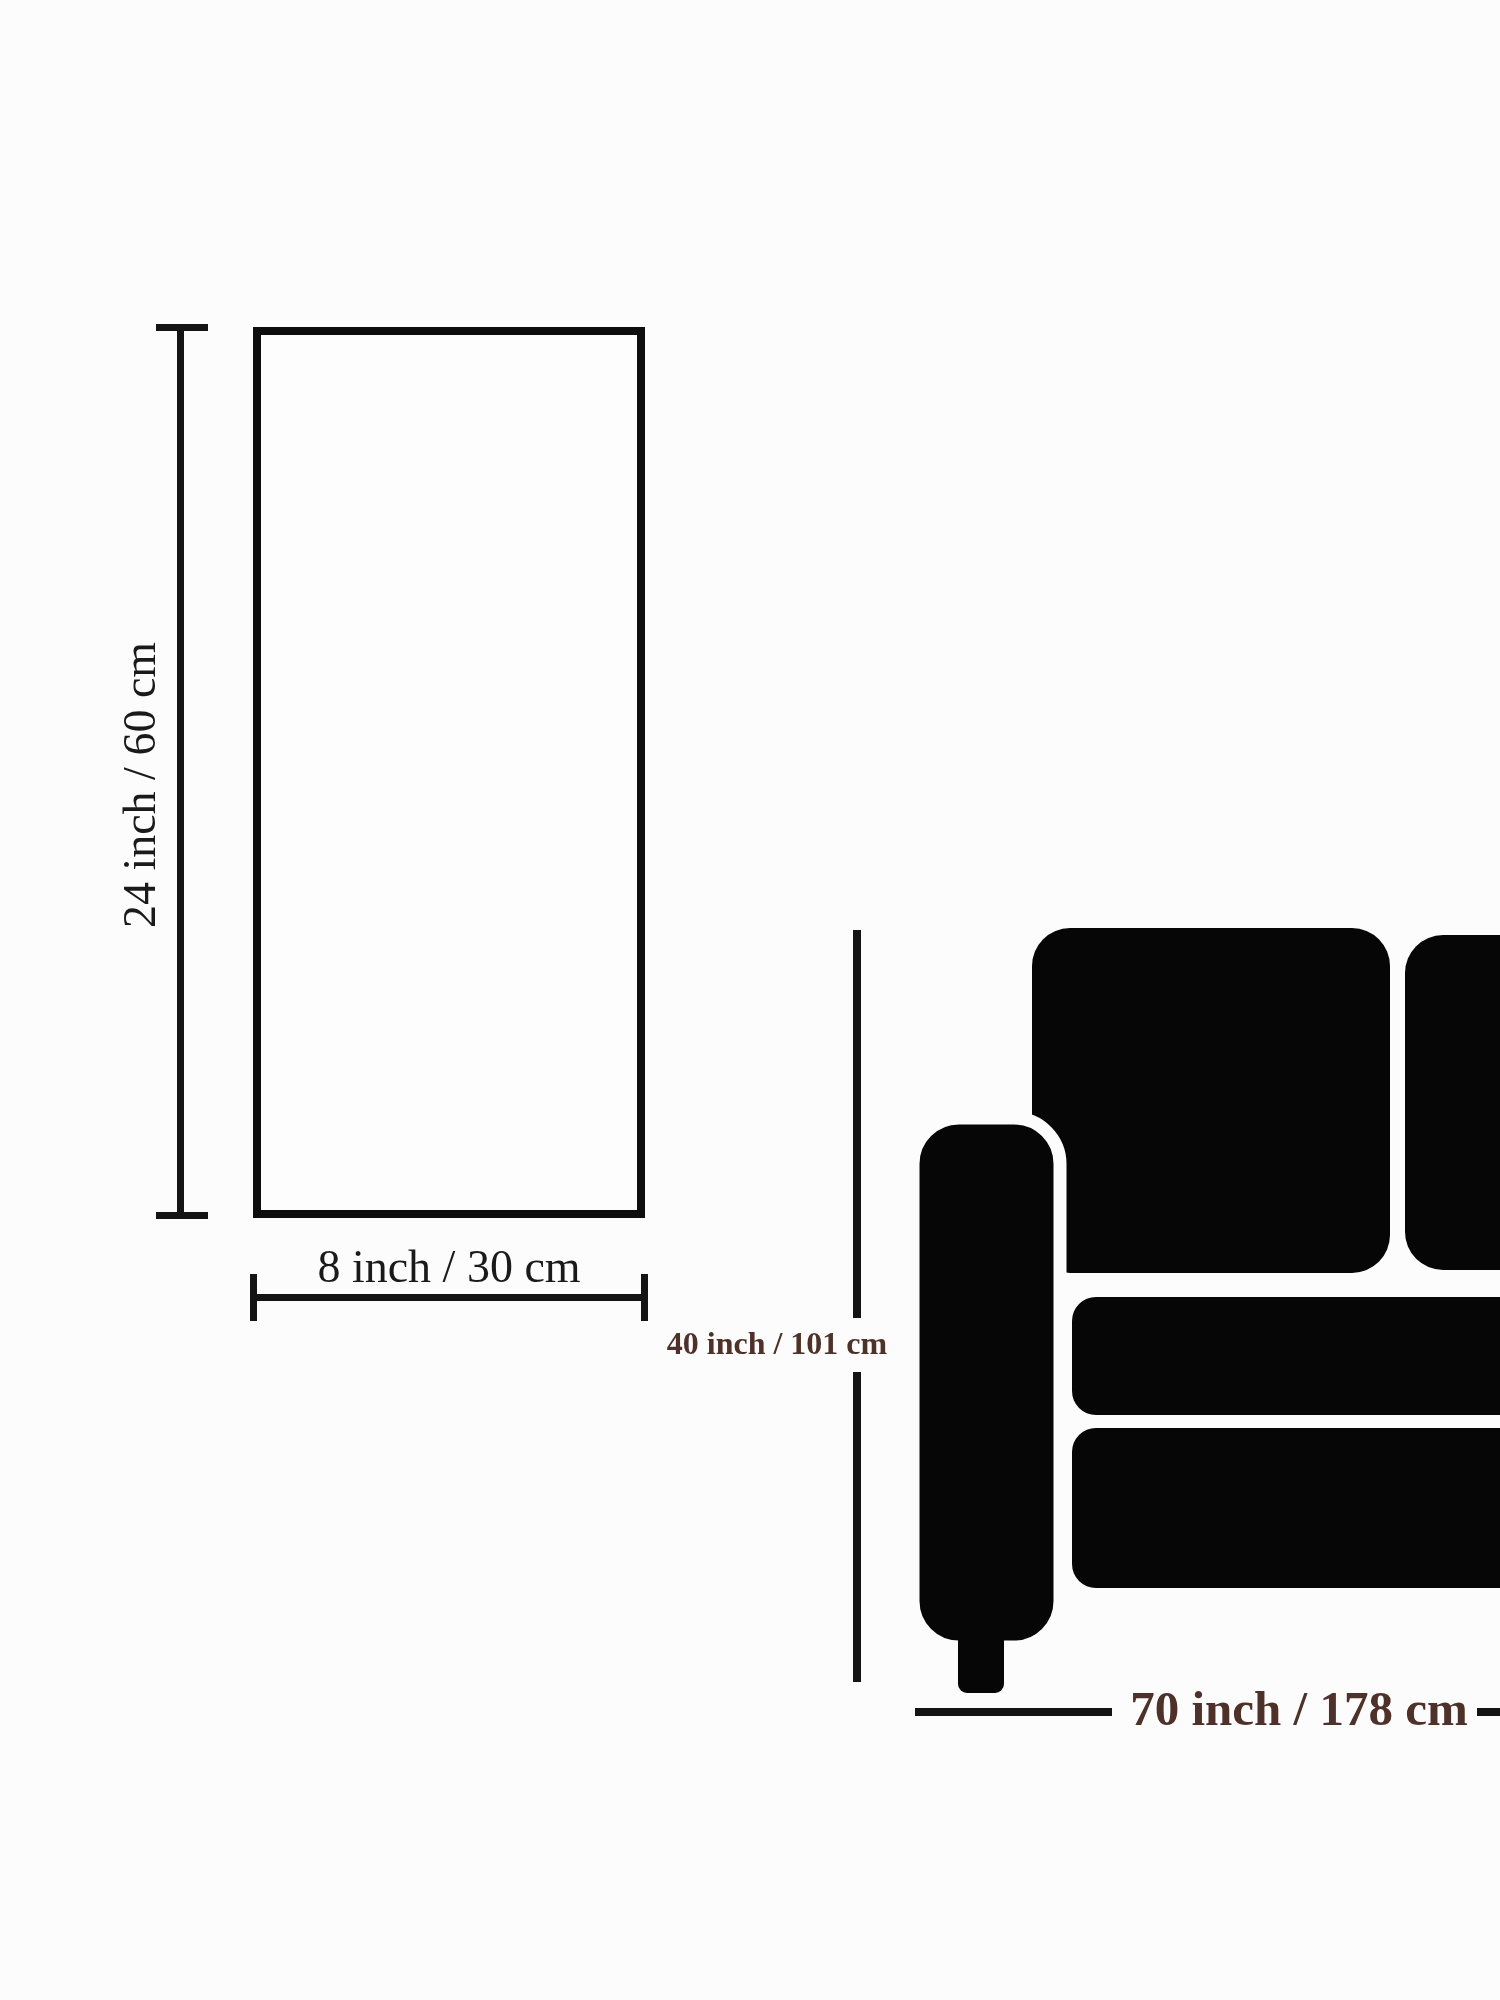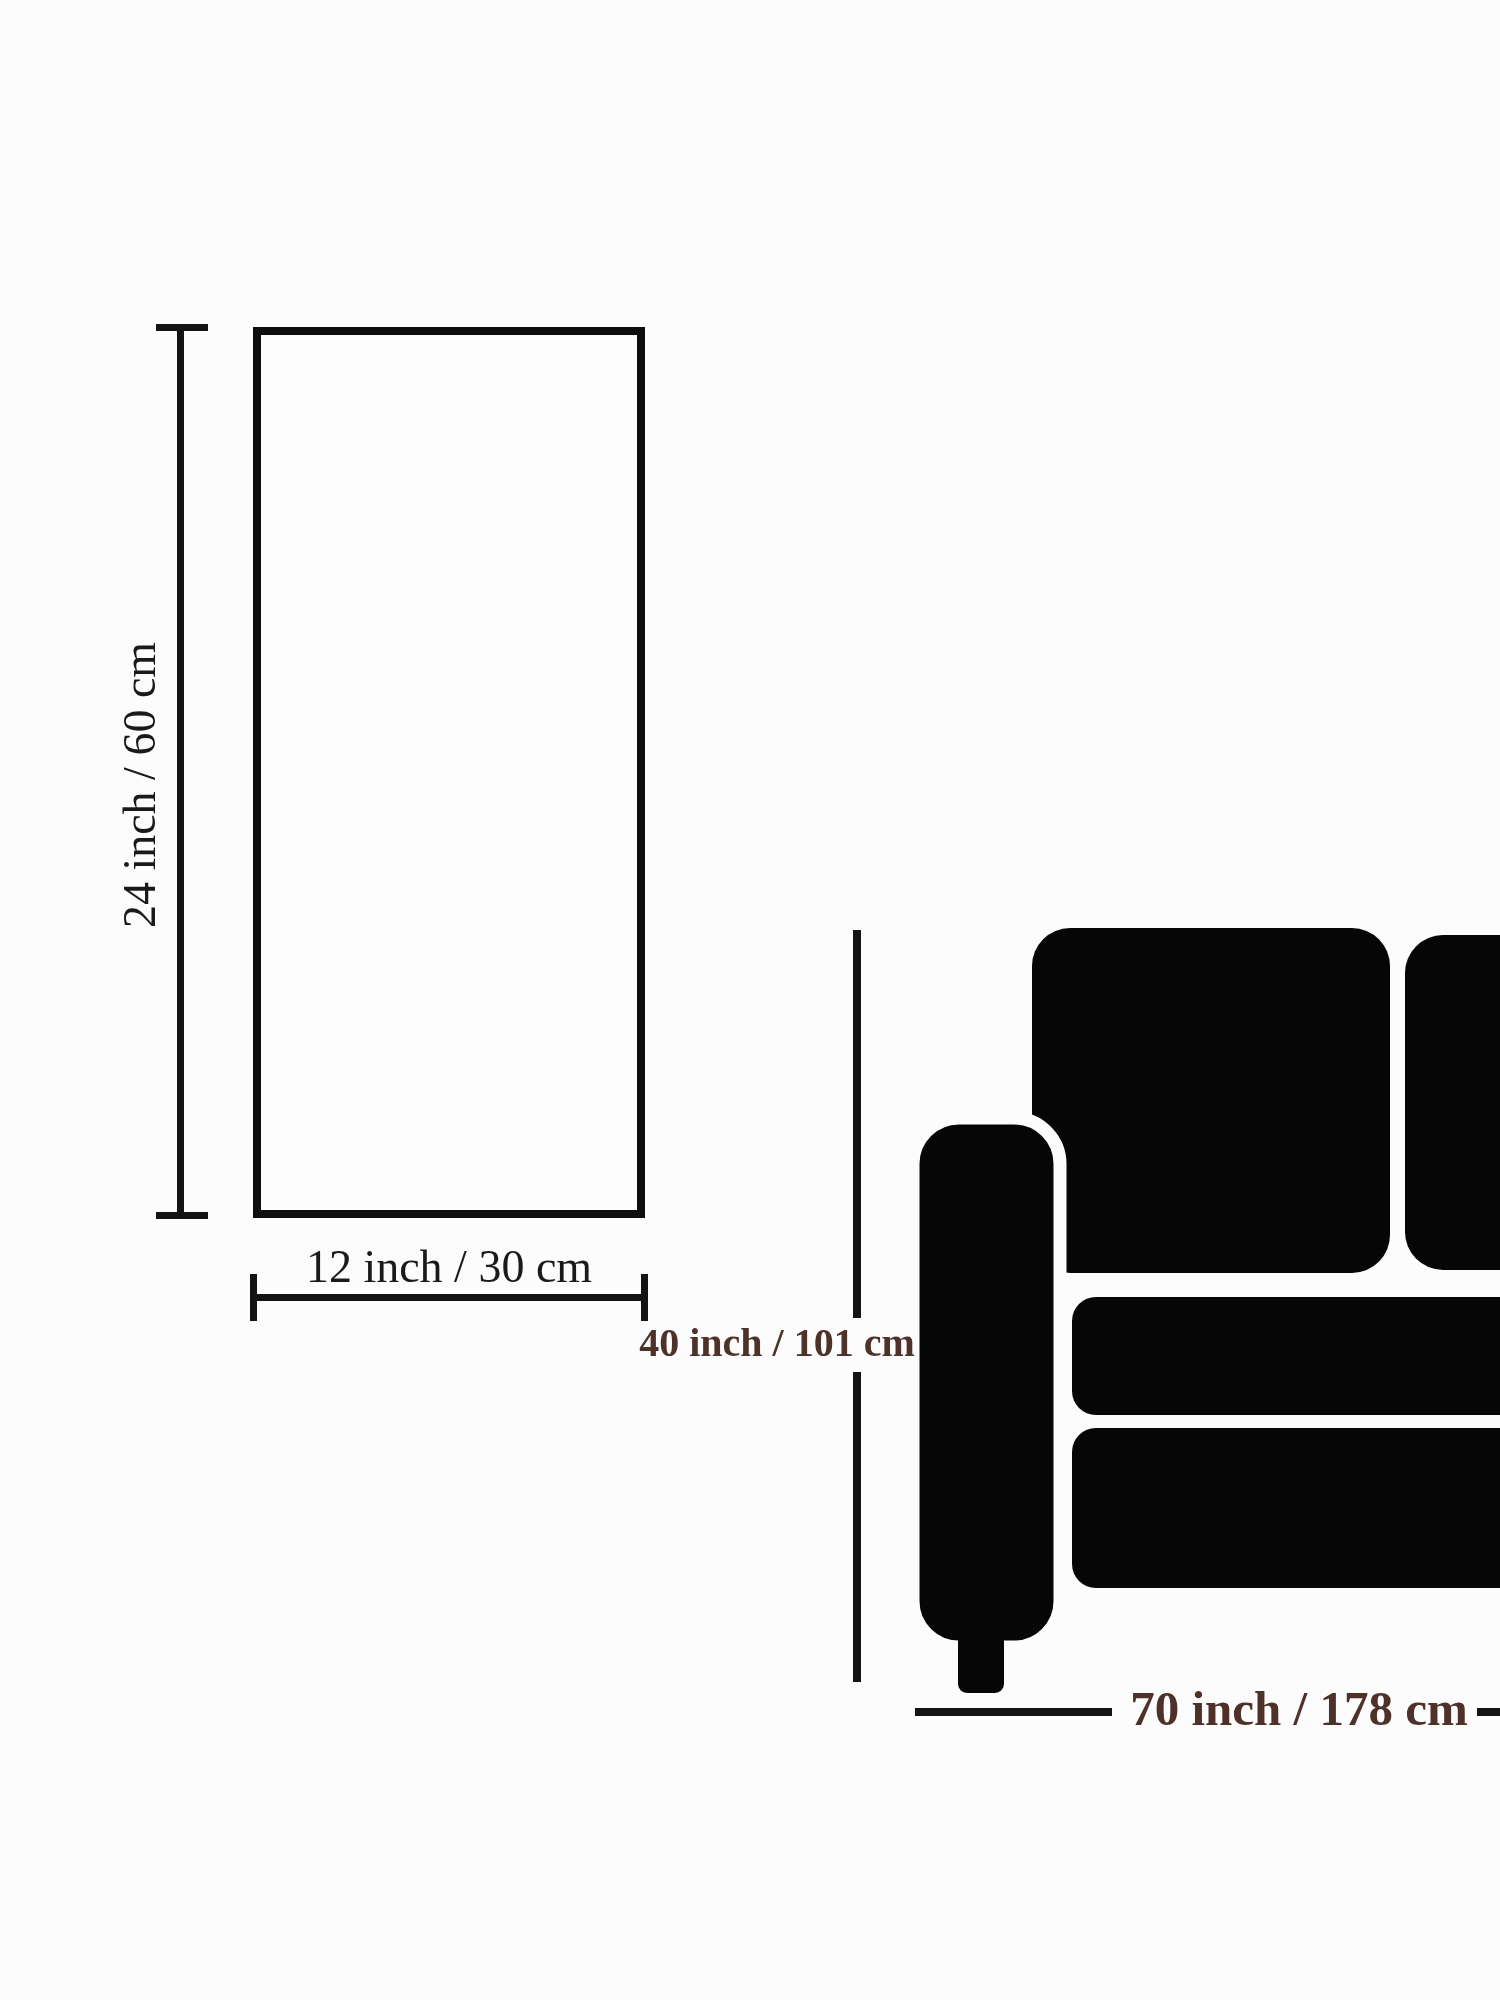--- a/index.html
+++ b/index.html
@@ -60,21 +60,21 @@
     font-size: 46px;
   }
   .sofa-label {
     font-weight: bold;
     color: #4e3229;
   }
   .sofa-height-label {
     left: 477px; top: 1318px;
     width: 600px; height: 50px;
     line-height: 50px;
-    font-size: 40px;
+    font-size: 32px;
   }
   .sofa-width-label {
     left: 999px; top: 1682px;
     width: 600px; height: 54px;
     line-height: 54px;
     font-size: 49px;
   }
   
   .sofa-svg {
     position: absolute;
@@ -91,21 +91,21 @@
 
   <div class="dim cv-h-line"></div>
   <div class="dim cv-h-cap-t"></div>
   <div class="dim cv-h-cap-b"></div>
 
   <div class="dim cv-w-line"></div>
   <div class="dim cv-w-cap-l"></div>
   <div class="dim cv-w-cap-r"></div>
 
   <div class="label canvas-height-label">24 inch / 60 cm</div>
-  <div class="label canvas-width-label">12 inch / 30 cm</div>
+  <div class="label canvas-width-label">8 inch / 30 cm</div>
 
   <svg class="sofa-svg" viewBox="0 0 1500 2000" xmlns="http://www.w3.org/2000/svg">
     <rect x="1032" y="928" width="358" height="345" rx="38" fill="#060606"></rect>
     <rect x="1405" y="935" width="165" height="335" rx="38" fill="#060606"></rect>
     <rect x="1072" y="1297" width="470" height="118" rx="24" fill="#060606"></rect>
     <rect x="1072" y="1428" width="470" height="160" rx="24" fill="#060606"></rect>
     <rect x="913" y="1118" width="147" height="529" rx="46" stroke="#fcfcfc" stroke-width="13" fill="#060606"></rect>
     <rect x="958" y="1600" width="46" height="93" rx="9" fill="#060606"></rect>
   </svg>
 

